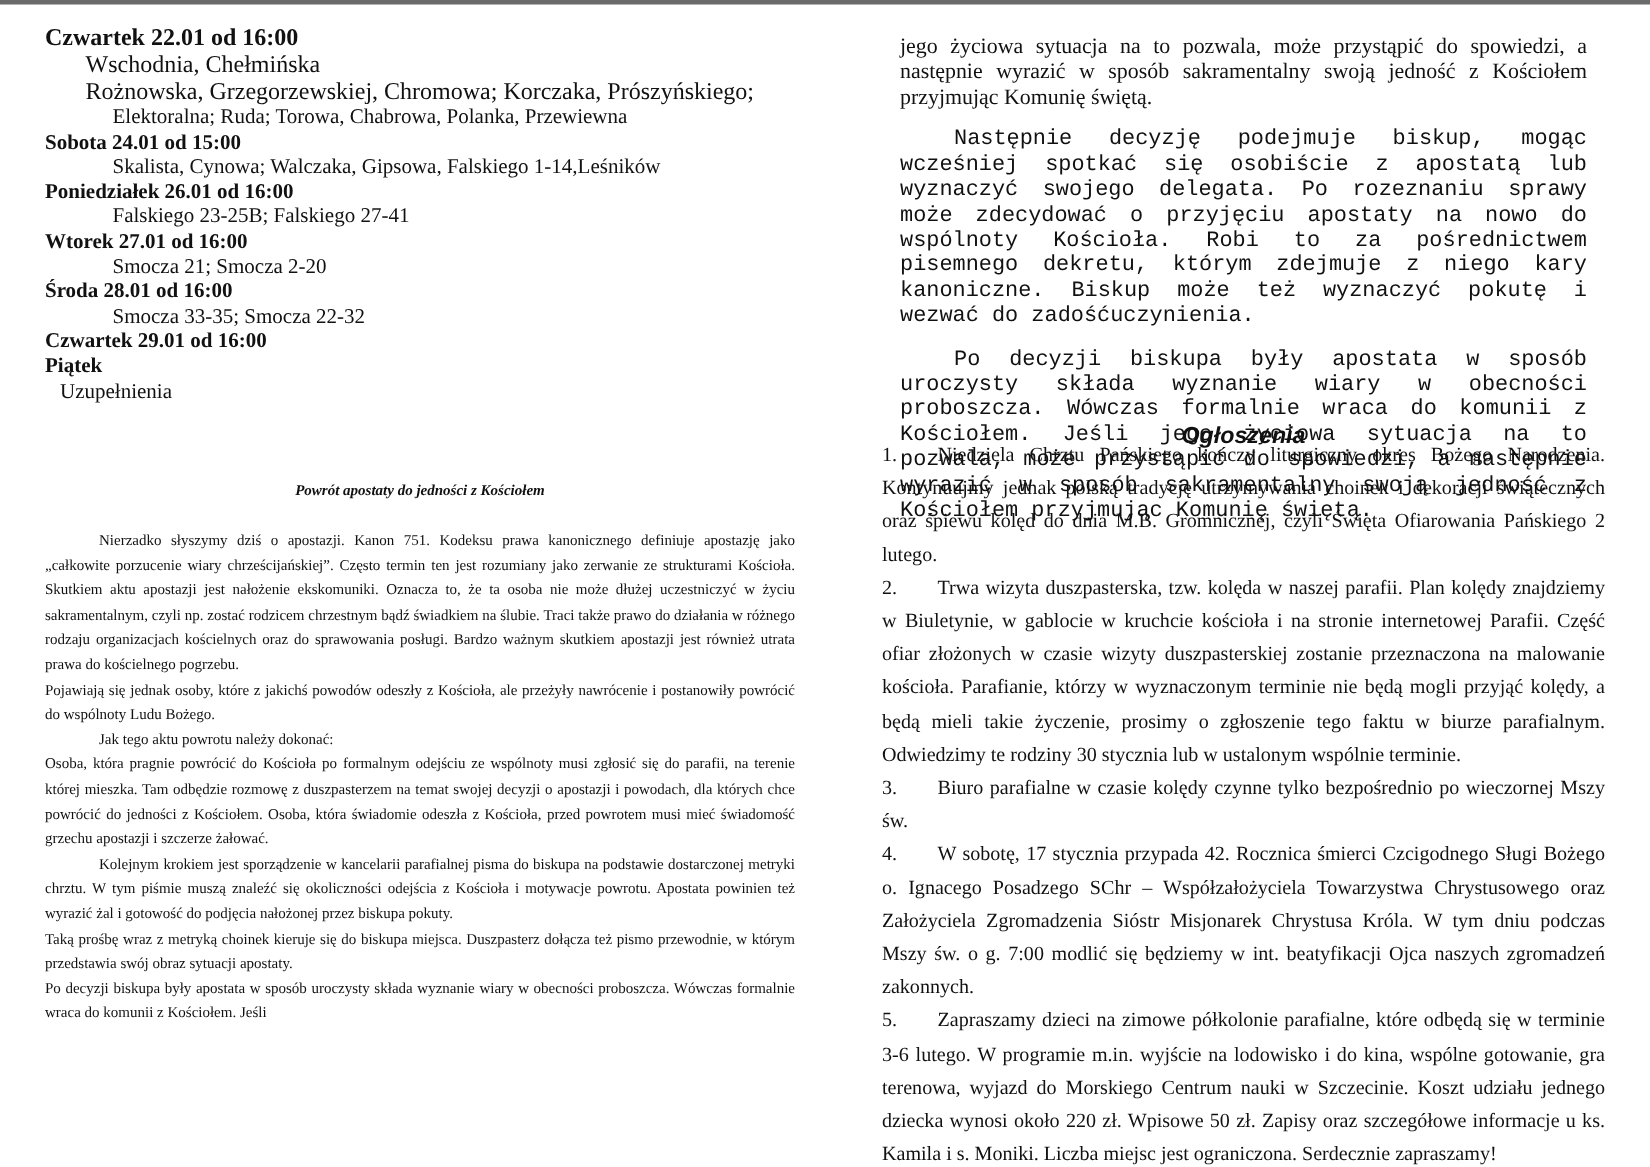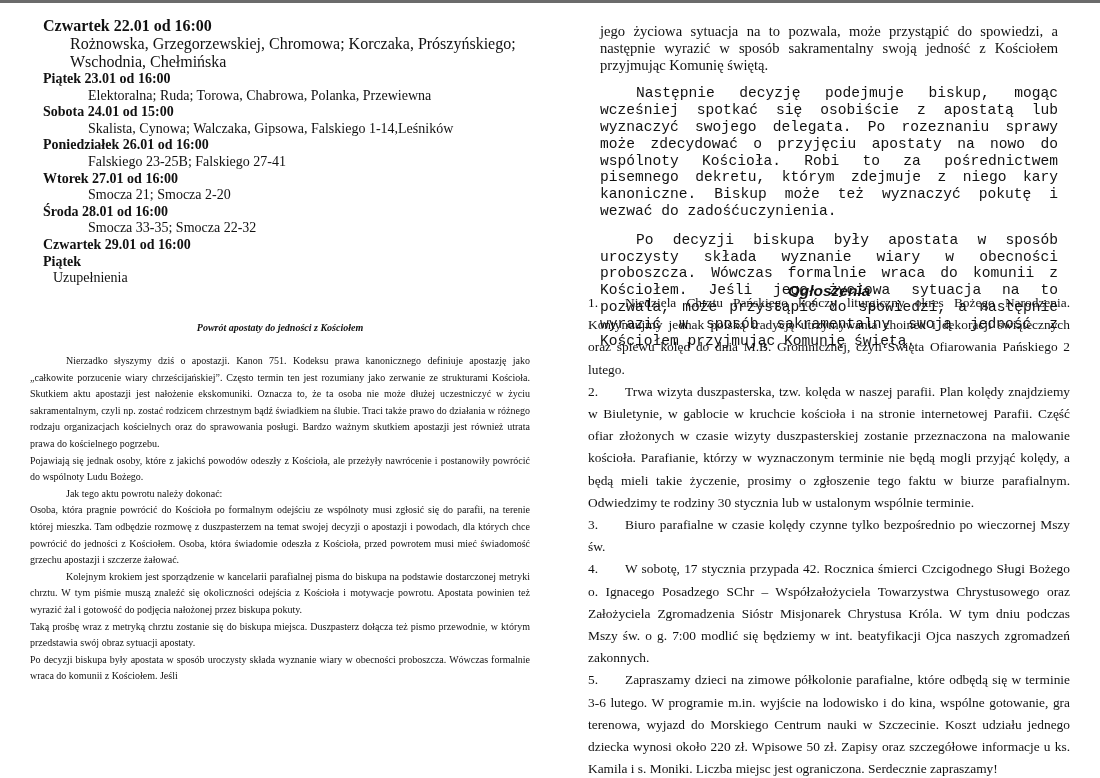--- a/index.html
+++ b/index.html
@@ -8,21 +8,21 @@
       background: #ffffff; color: #111;
       font-family: "Liberation Serif", serif;
       position: relative;
     }
     .topbar { position: absolute; left: 0; top: 0; width: 1100px; height: 3px; background: #6b6b6b; }
     .col { position: absolute; top: 0; }
     .left { left: 30px; width: 500px; }
     .right { left: 588px; width: 482px; }
 
     
-    .sched { position: absolute; left: 13px; top: 17px; width: 500px; font-size: 14px; line-height: 16.6px; }
+    .sched { position: absolute; left: 0; top: 17px; width: 500px; font-size: 14px; line-height: 16.6px; }
     .day { font-weight: bold; }
     .day.first { font-size: 16px; line-height: 18px; }
     .streets { padding-left: 45px; }
     .streets.first { padding-left: 27px; font-size: 16px; line-height: 18px; }
     .streets.small { padding-left: 10px; }
 
     .article-title {
       position: absolute; left: 0; top: 322px; width: 500px; text-align: center;
       font-style: italic; font-weight: bold; font-size: 10px;
     }
@@ -43,23 +43,22 @@
     .ann .num { display: inline-block; width: 37px; }
   </style>
 </head>
 <body>
 
 <div class="topbar"></div>
 
 <div class="col left">
   <div class="sched">
     <div class="day first">Czwartek 22.01  od 16:00</div>
+    <div class="streets first">Wschodnia,  Chełmińska</div>
     <div class="streets first">Rożnowska, Grzegorzewskiej, Chromowa; Korczaka, Prószyńskiego;</div>
-    <div class="streets first">Wschodnia,  Chełmińska</div>
-    <div class="day">Piątek 23.01 od 16:00</div>
     <div class="streets">Elektoralna; Ruda; Torowa, Chabrowa, Polanka, Przewiewna</div>
     <div class="day">Sobota 24.01 od 15:00</div>
     <div class="streets">Skalista, Cynowa; Walczaka, Gipsowa, Falskiego 1-14,Leśników</div>
     <div class="day">Poniedziałek 26.01 od 16:00</div>
     <div class="streets">Falskiego 23-25B; Falskiego 27-41</div>
     <div class="day">Wtorek 27.01 od 16:00</div>
     <div class="streets">Smocza 21; Smocza 2-20</div>
     <div class="day">Środa 28.01 od 16:00</div>
     <div class="streets">Smocza 33-35; Smocza 22-32</div>
     <div class="day">Czwartek 29.01 od 16:00</div>
@@ -68,21 +67,21 @@
   </div>
 
   <div class="article-title">Powrót apostaty do jedności z Kościołem</div>
 
   <div class="article">
     <p class="ind">Nierzadko słyszymy dziś o apostazji. Kanon 751. Kodeksu prawa kanonicznego definiuje apostazję jako „całkowite porzucenie wiary chrześcijańskiej”. Często termin ten jest rozumiany jako zerwanie ze strukturami Kościoła. Skutkiem aktu apostazji jest nałożenie ekskomuniki. Oznacza to, że ta osoba nie może dłużej uczestniczyć w życiu sakramentalnym, czyli np. zostać rodzicem chrzestnym bądź świadkiem na ślubie. Traci także prawo do działania w różnego rodzaju organizacjach kościelnych oraz do sprawowania posługi. Bardzo ważnym skutkiem apostazji jest również utrata prawa do kościelnego pogrzebu.</p>
     <p>Pojawiają się jednak osoby, które z jakichś powodów odeszły z Kościoła, ale przeżyły nawrócenie i postanowiły powrócić do wspólnoty Ludu Bożego.</p>
     <p class="ind">Jak tego aktu powrotu należy dokonać:</p>
     <p>Osoba, która pragnie powrócić do Kościoła po formalnym odejściu ze wspólnoty musi zgłosić się do parafii, na terenie której mieszka. Tam odbędzie rozmowę z duszpasterzem na temat swojej decyzji o apostazji i powodach, dla których chce powrócić do jedności z Kościołem. Osoba, która świadomie odeszła z Kościoła, przed powrotem musi mieć świadomość grzechu apostazji i szczerze żałować.</p>
     <p class="ind">Kolejnym krokiem jest sporządzenie w kancelarii parafialnej pisma do biskupa na podstawie dostarczonej metryki chrztu. W tym piśmie muszą znaleźć się okoliczności odejścia z Kościoła i motywacje powrotu. Apostata powinien też wyrazić żal i gotowość do podjęcia nałożonej przez biskupa pokuty.</p>
-    <p>Taką prośbę wraz z metryką chrztu zostanie się do biskupa miejsca. Duszpasterz dołącza też pismo przewodnie, w którym przedstawia swój obraz sytuacji apostaty.</p>
+    <p>Taką prośbę wraz z metryką choinek kieruje się do biskupa miejsca. Duszpasterz dołącza też pismo przewodnie, w którym przedstawia swój obraz sytuacji apostaty.</p>
     <p>Po decyzji biskupa były apostata w sposób uroczysty składa wyznanie wiary w obecności proboszcza. Wówczas formalnie wraca do komunii z Kościołem. Jeśli</p>
   </div>
 </div>
 
 <div class="col right">
   <div class="rtext">
     <p>jego życiowa sytuacja na to pozwala, może przystąpić do spowiedzi, a następnie wyrazić w sposób sakramentalny swoją jedność z Kościołem przyjmując Komunię świętą.</p>
     <p class="ind">Następnie decyzję podejmuje biskup, mogąc wcześniej spotkać się osobiście z apostatą lub wyznaczyć swojego delegata. Po rozeznaniu sprawy może zdecydować o przyjęciu apostaty na nowo do wspólnoty Kościoła. Robi to za pośrednictwem pisemnego dekretu, którym zdejmuje z niego kary kanoniczne. Biskup może też wyznaczyć pokutę i wezwać do zadośćuczynienia.</p>
     <p class="ind">Po decyzji biskupa były apostata w sposób uroczysty składa wyznanie wiary w obecności proboszcza. Wówczas formalnie wraca do komunii z Kościołem. Jeśli jego życiowa sytuacja na to pozwala, może przystąpić do spowiedzi, a następnie wyrazić w sposób sakramentalny swoją jedność z Kościołem przyjmując Komunię świętą.</p>
   </div>

